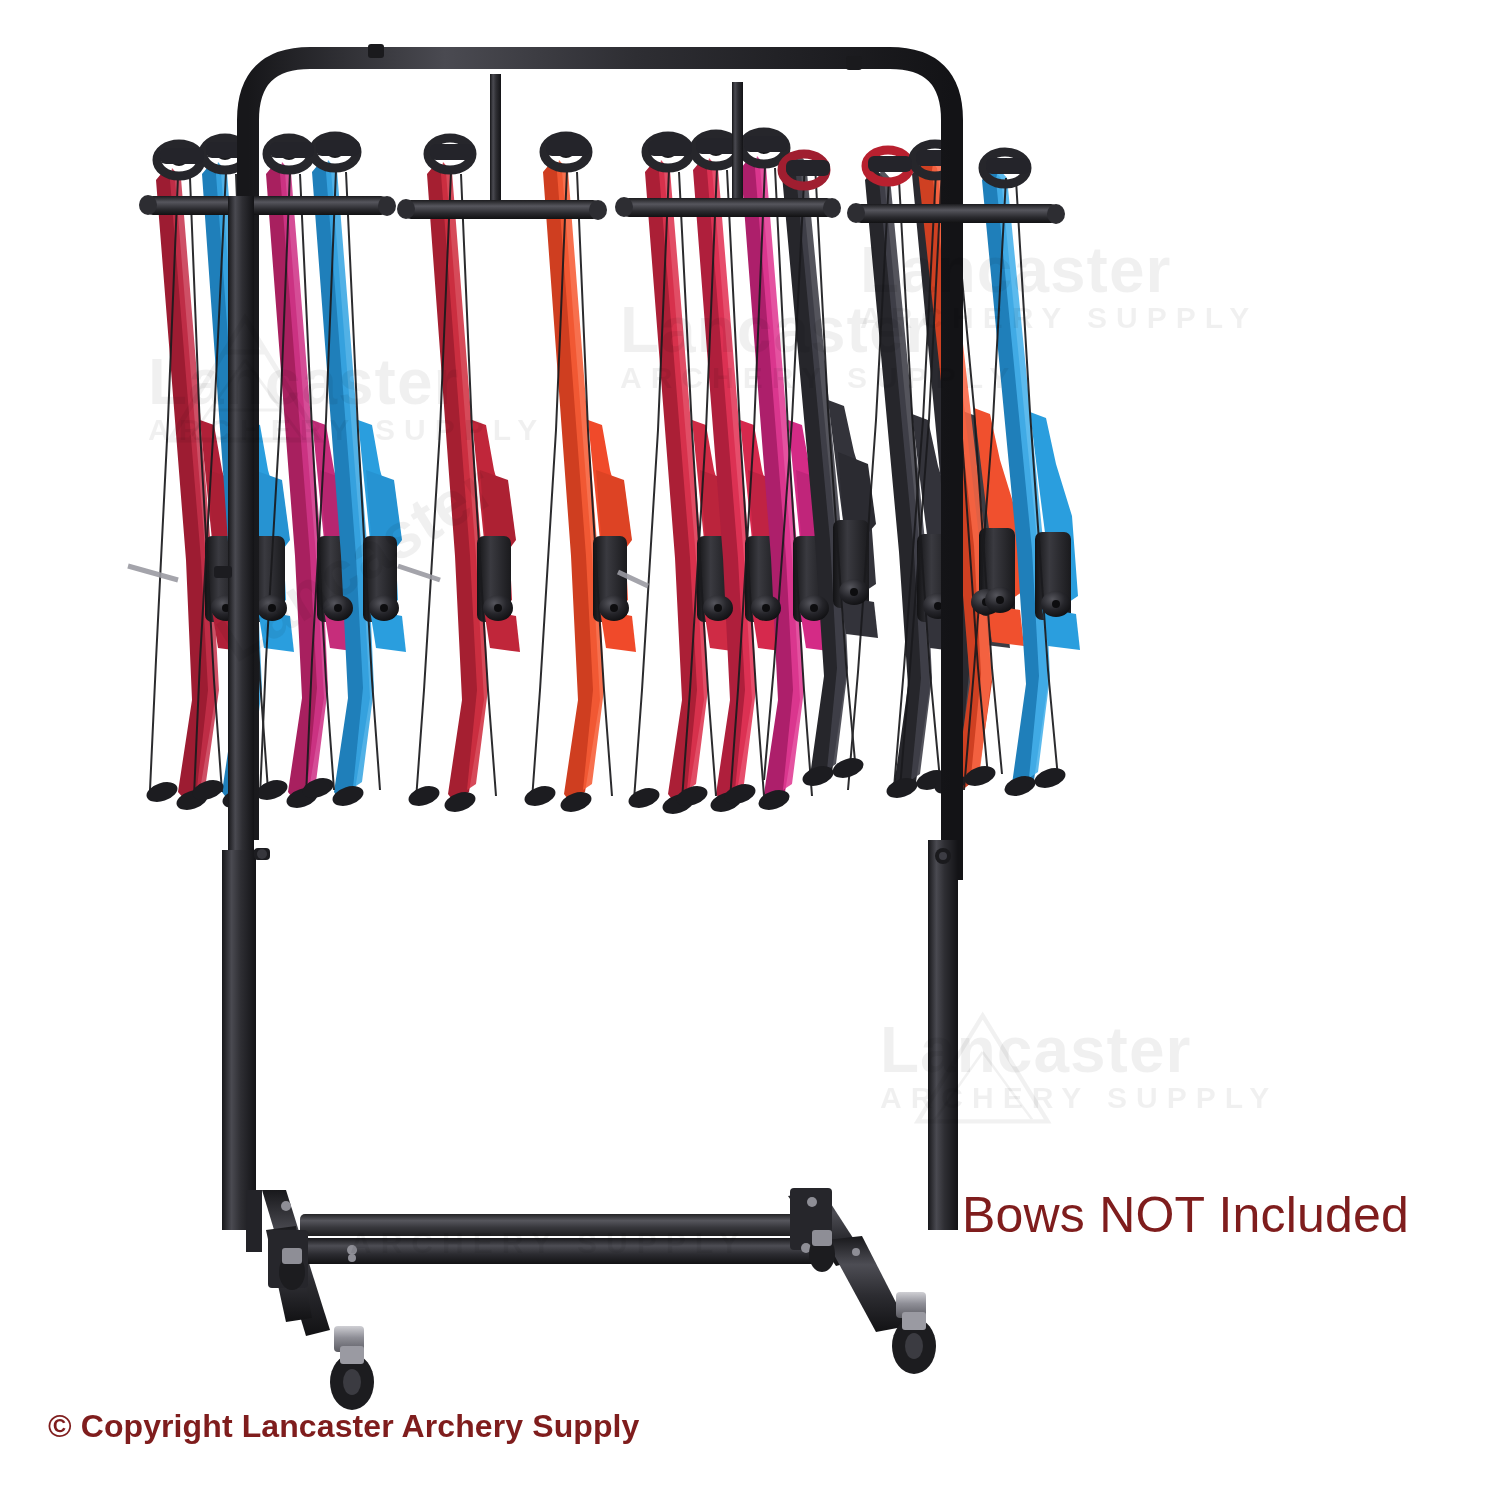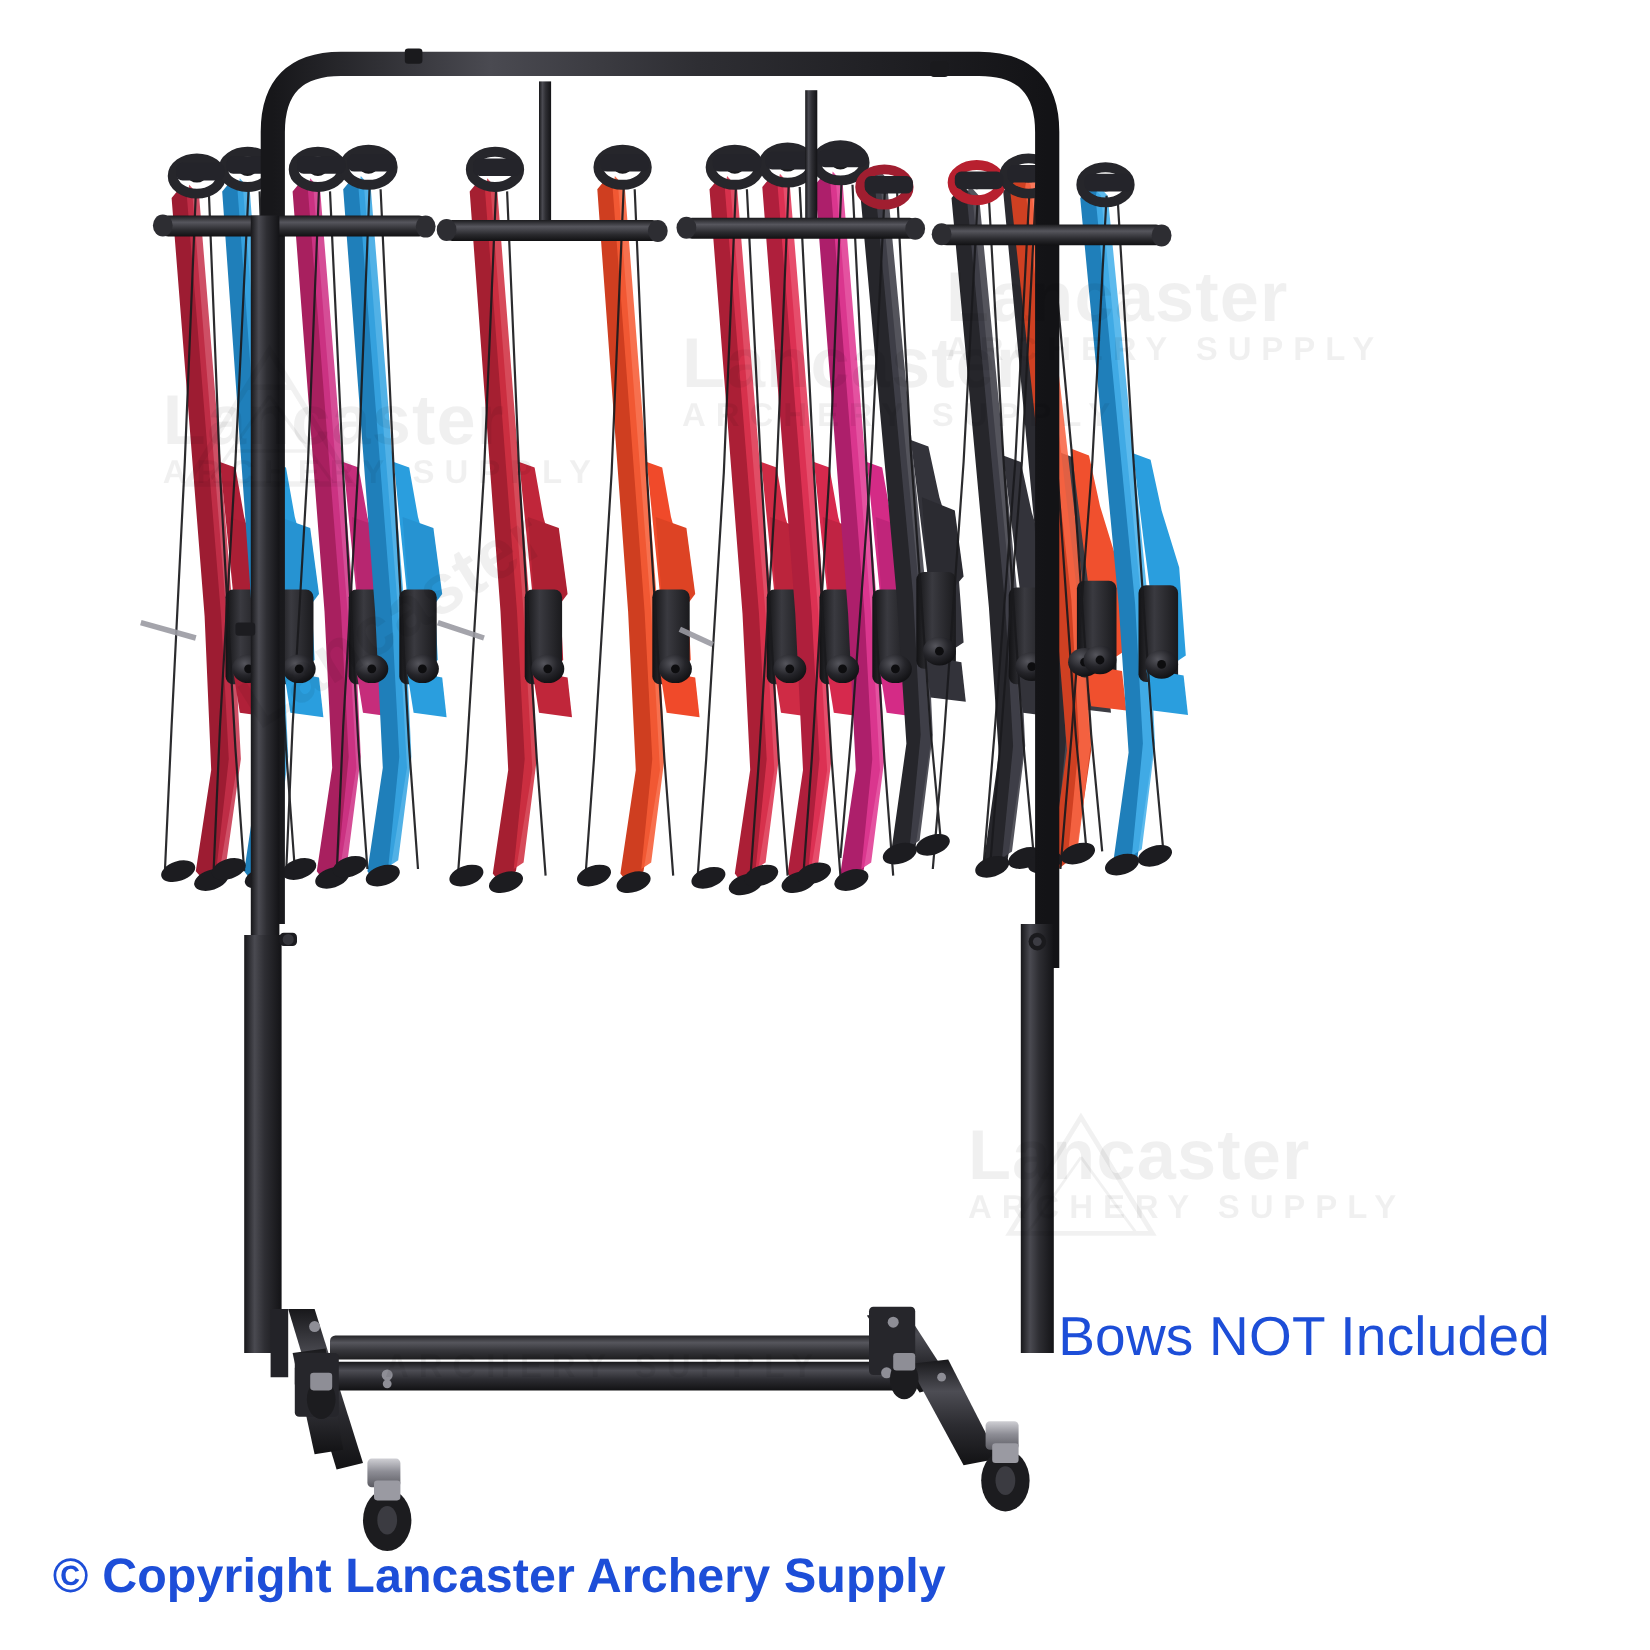--- a/index.html
+++ b/index.html
@@ -1,23 +1,23 @@
 <!DOCTYPE html>
 <html><head>
 <meta charset="utf-8">
 <title>Bow Rack Product Photo</title>
 <style>
   html,body{margin:0;padding:0;background:#ffffff;}
   body{width:1500px;height:1500px;overflow:hidden;font-family:"Liberation Sans",sans-serif;}
   #stage{position:relative;width:1500px;height:1500px;background:#ffffff;}
 
   
-  .caption{position:absolute;color:#1d4ed8;white-space:nowrap;}
+  .caption{position:absolute;color:#7f1d1d;white-space:nowrap;}
   #bows-not-included{left:962px;top:1186px;font-size:50px;font-weight:400;letter-spacing:.2px;}
-  #copyright{left:48px;top:1408px;font-size:44px;font-weight:700;letter-spacing:.1px;}
+  #copyright{left:48px;top:1408px;font-size:32px;font-weight:700;letter-spacing:.1px;}
 
   
   .wm{position:absolute;color:#000;opacity:.055;font-weight:700;pointer-events:none;user-select:none;}
   .wm .l1{font-size:64px;letter-spacing:1px;line-height:.95;}
   .wm .l2{font-size:30px;letter-spacing:9px;}
   .wm-rot{transform:rotate(-32deg);transform-origin:left top;}
   .wm-mark{position:absolute;opacity:.05;pointer-events:none;}
   .wm-mark svg{display:block;}
 
   

